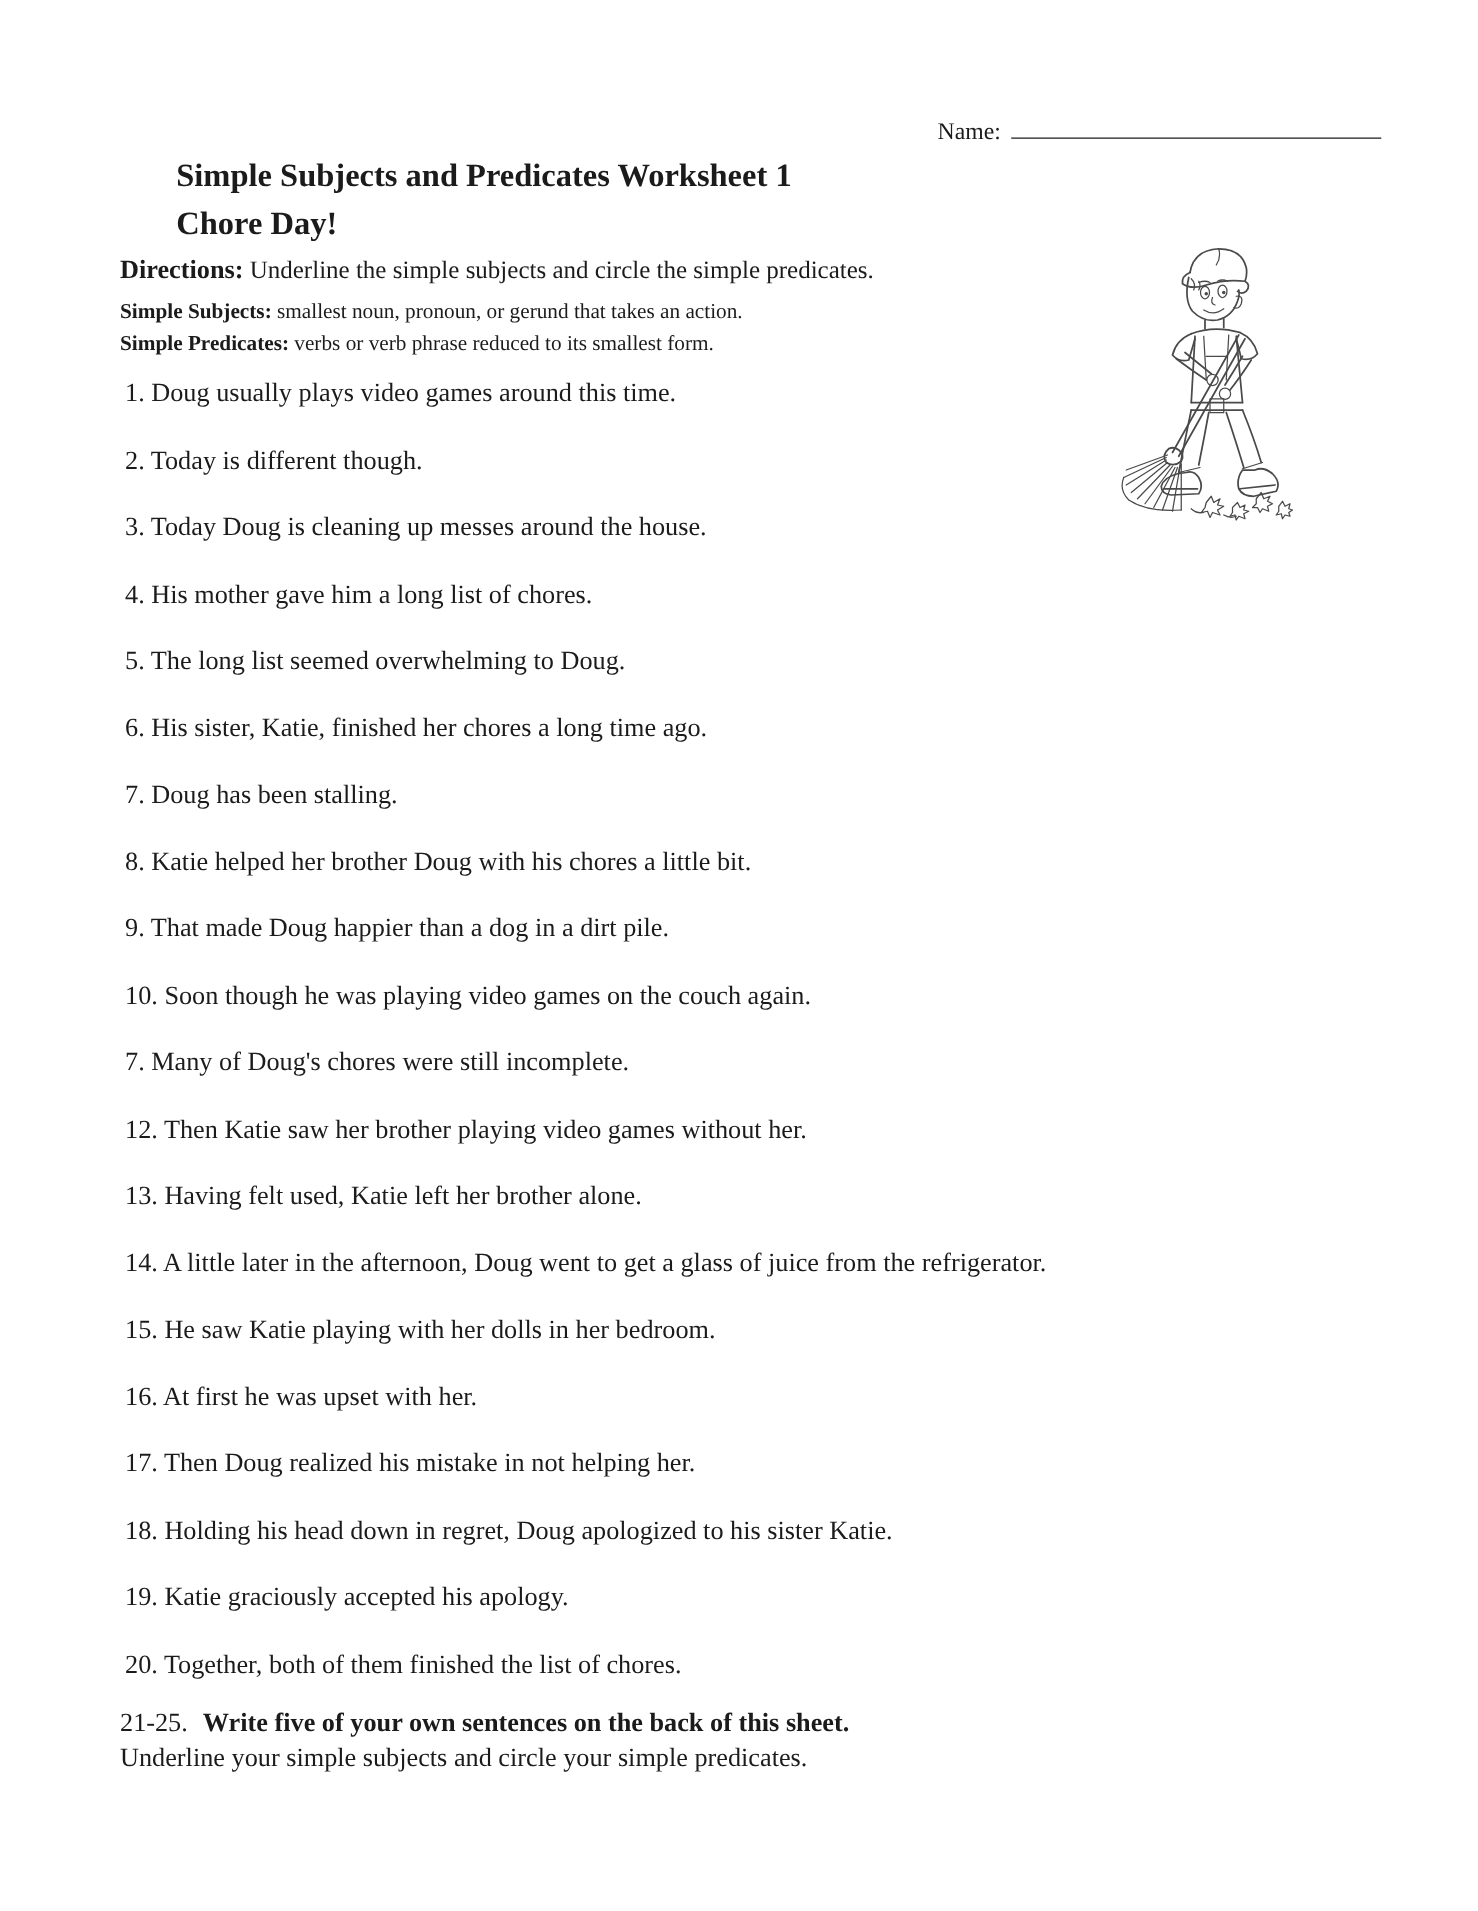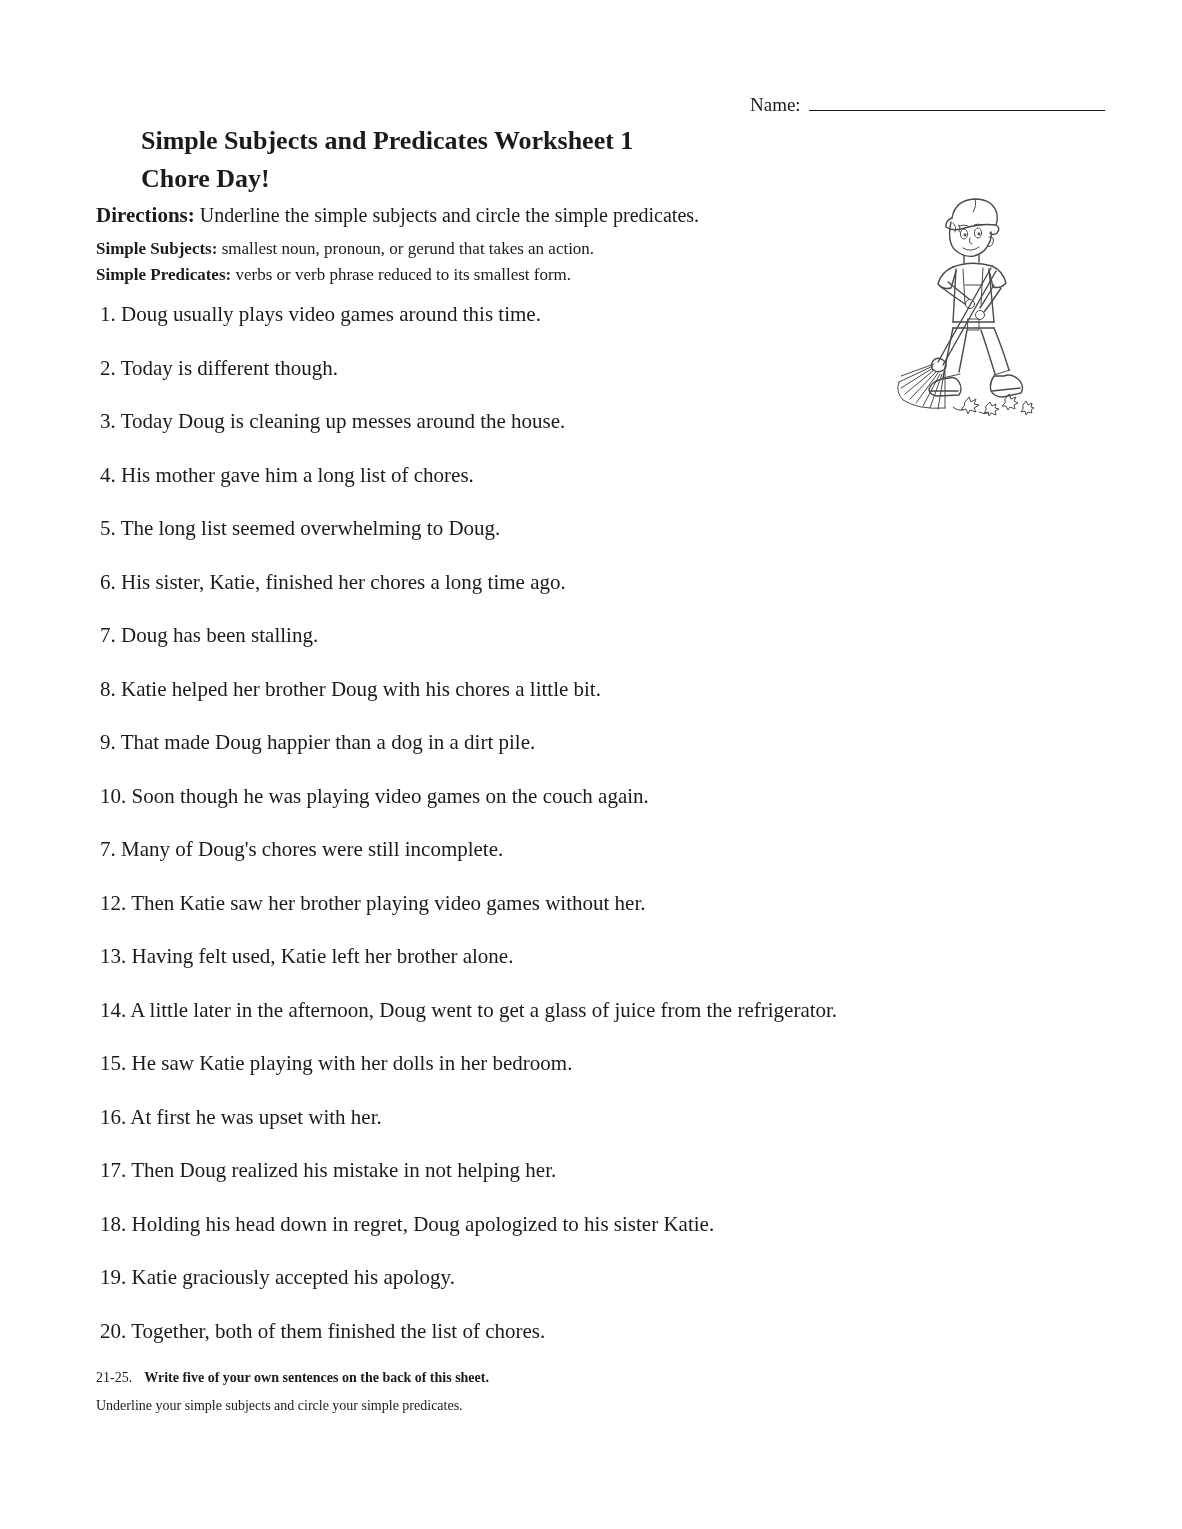--- a/index.html
+++ b/index.html
@@ -65,21 +65,21 @@
   }
   .sentence-list li {
     line-height: 21px;
     margin-bottom: 32.5px;
     white-space: nowrap;
   }
   .exercise-2125 {
     position: absolute;
     top: 1364px;
     left: 96px;
-    font-size: 14px;
+    font-size: 21px;
     line-height: 28px;
     width: 900px;
   }
   .exercise-2125 .range { margin-right: 12px; }
   .illustration {
     position: absolute;
     top: 192px;
     left: 893px;
     width: 178px;
     height: 228px;

